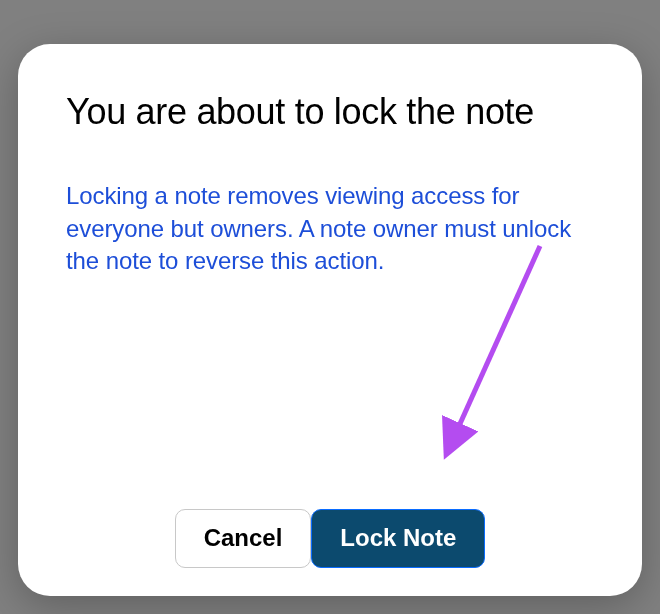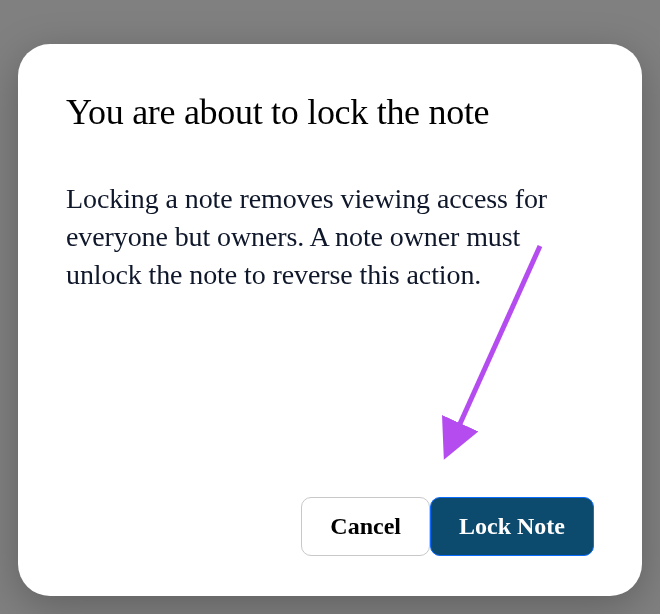--- a/index.html
+++ b/index.html
@@ -16,45 +16,44 @@
       overflow: hidden;
     }
     .dialog {
       position: absolute;
       top: 44px;
       left: 18px;
       right: 18px;
       bottom: 18px;
       background: #ffffff;
       border-radius: 32px;
-      padding: 42px 48px 40px 48px;
+      padding: 42px 48px 28px 48px;
       box-shadow: 0 10px 40px rgba(0,0,0,0.25);
       display: flex;
       flex-direction: column;
-      font-family: Liberation Serif, serif;
     }
     .dialog-title {
       font-size: 36px;
       font-weight: 400;
       color: #000;
       line-height: 1.45;
       letter-spacing: -0.3px;
       margin-bottom: 42px;
     }
     .dialog-body {
-      font-size: 28px;
+      font-size: 24px;
       font-weight: 400;
-      color: #0f172a;
+      color: #1d4ed8;
       line-height: 1.35;
       letter-spacing: -0.1px;
       flex: 1;
     }
     .dialog-actions {
       display: flex;
-      justify-content: flex-end;
+      justify-content: center;
       gap: 0;
       margin-top: 30px;
     }
     .btn {
       font-size: 24px;
       font-weight: 600;
       padding: 14px 28px;
       border-radius: 10px;
       cursor: pointer;
       font-family: inherit;

